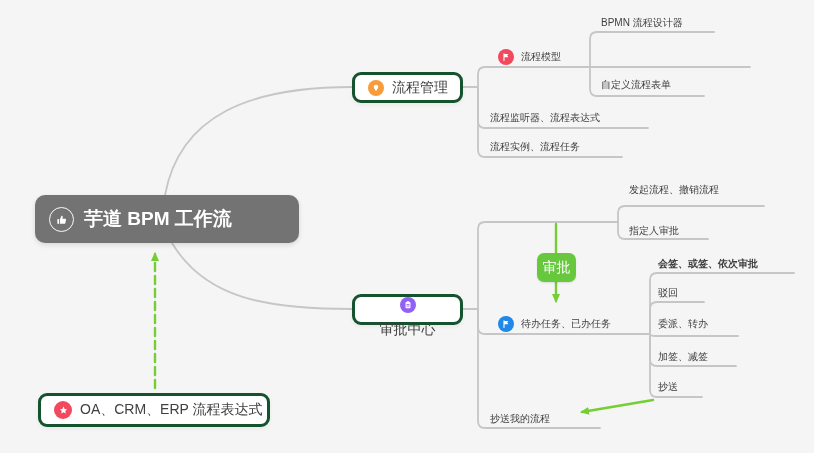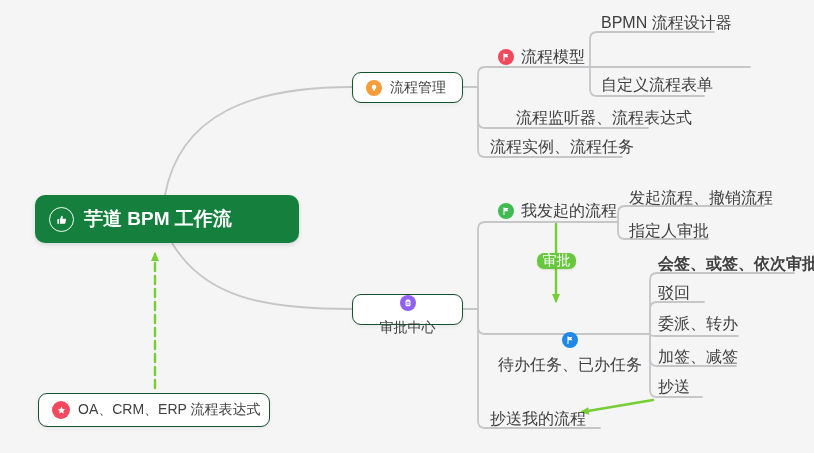--- a/index.html
+++ b/index.html
@@ -8,58 +8,58 @@
     background:#f5f5f6;
     font-family:"Liberation Sans","DejaVu Sans",sans-serif;
     color:#3f3f3f;
   }
   .canvas{position:absolute;inset:0;}
   svg.links{position:absolute;left:0;top:0;width:814px;height:453px;pointer-events:none;}
 
   
   .root-node{
     position:absolute;left:35px;top:195px;width:264px;height:48px;
-    background:#15803d;border-radius:10px;
+    background:#737373;border-radius:10px;
     display:flex;align-items:center;gap:10px;padding:0 0 0 14px;box-sizing:border-box;
     color:#fff;font-size:19px;font-weight:bold;white-space:nowrap;
     box-shadow:0 2px 5px rgba(0,0,0,.12);
   }
   .root-icon{
     width:25px;height:25px;border:1.6px solid rgba(255,255,255,.95);border-radius:50%;
     display:inline-flex;align-items:center;justify-content:center;flex:none;box-sizing:border-box;
   }
 
   
   .box-node{
     position:absolute;height:31px;background:#fff;border-radius:9px;
     display:flex;align-items:center;gap:8px;padding:0 13px;box-sizing:border-box;
     font-size:14px;color:#3f3f3f;white-space:nowrap;
-    border:1px solid #14532d;box-shadow:0 2px 4px rgba(0,0,0,.05);
+    border:3px solid #14532d;box-shadow:0 2px 4px rgba(0,0,0,.05);
   }
 
   
   .leaf{
     position:absolute;height:20px;line-height:20px;
     display:flex;align-items:center;gap:7px;
-    font-size:16px;color:#3f3f3f;white-space:nowrap;
+    font-size:10px;color:#3f3f3f;white-space:nowrap;
   }
 
   .icon-dot{
     width:16px;height:16px;border-radius:50%;flex:none;
     display:inline-flex;align-items:center;justify-content:center;
   }
   .dot-orange{background:#f79c3d;}
   .dot-red{background:#f2495e;}
   .dot-green{background:#3fbb51;}
   .dot-blue{background:#1f88e8;}
   .dot-purple{background:#9161f4;}
 
   
   .badge{
-    position:absolute;left:537px;top:253px;width:39px;height:16px;
+    position:absolute;left:537px;top:253px;width:39px;height:29px;
     background:#67c83e;border-radius:7px;
     display:flex;align-items:center;justify-content:center;
     color:#fff;font-size:14px;white-space:nowrap;
     box-shadow:0 1px 2px rgba(0,0,0,.1);
   }
 </style>
 </head>
 <body>
 
 <div class="canvas">
@@ -137,60 +137,51 @@
     <span>流程模型</span>
   </div>
 
   <div class="leaf" style="left:601px;top:13px;">
     <span>BPMN 流程设计器</span>
   </div>
   <div class="leaf" style="left:601px;top:75px;">
     <span>自定义流程表单</span>
   </div>
 
-  <div class="leaf" style="left:516px;top:108px;text-align:center;">
+  <div class="leaf" style="left:490px;top:108px;text-align:center;">
     <span>流程监听器、流程表达式</span>
   </div>
   <div class="leaf" style="left:490px;top:137px;">
     <span>流程实例、流程任务</span>
   </div>
 
   <div class="box-node" style="left:352px;top:294px;width:111px;flex-direction:column;">
     <span class="icon-dot dot-purple">
       <svg width="12" height="12" viewBox="0 0 16 16">
         <rect x="4.7" y="4" width="6.6" height="8.2" rx="1.2" fill="#fff"></rect>
         <rect x="6.4" y="2.9" width="3.2" height="2" rx="0.9" fill="#fff"></rect>
         <path d="M6.4 7.2 H9.6 M6.4 9.4 H9.6" stroke="#9161f4" stroke-width="1.2" stroke-linecap="round"></path>
       </svg>
     </span>
     <span>审批中心</span>
   </div>
 
-  <div class="leaf" style="left:498px;top:201px;">
-    <span class="icon-dot dot-green">
-      <svg width="12" height="12" viewBox="0 0 16 16">
-        <path d="M5.3 3.6 V12.6" stroke="#fff" stroke-width="1.4" stroke-linecap="round"></path>
-        <path d="M5.3 4 H11.2 L9.6 6.1 L11.2 8.2 H5.3 Z" fill="#fff"></path>
-      </svg>
-    </span>
-    <span>我发起的流程</span>
-  </div>
-
-  <div class="leaf" style="left:629px;top:188px;">
+
+  <div class="leaf" style="left:629px;top:180px;">
     <span>发起流程、撤销流程</span>
   </div>
   <div class="leaf" style="left:629px;top:221px;">
     <span>指定人审批</span>
   </div>
 
   <div class="badge">
     <span>审批</span>
   </div>
 
-  <div class="leaf" style="left:498px;top:332px;flex-direction:column;">
+  <div class="leaf" style="left:498px;top:314px;">
     <span class="icon-dot dot-blue">
       <svg width="12" height="12" viewBox="0 0 16 16">
         <path d="M5.3 3.6 V12.6" stroke="#fff" stroke-width="1.4" stroke-linecap="round"></path>
         <path d="M5.3 4 H11.2 L9.6 6.1 L11.2 8.2 H5.3 Z" fill="#fff"></path>
       </svg>
     </span>
     <span>待办任务、已办任务</span>
   </div>
 
   <div class="leaf" style="left:658px;top:254px;font-weight:bold;">

